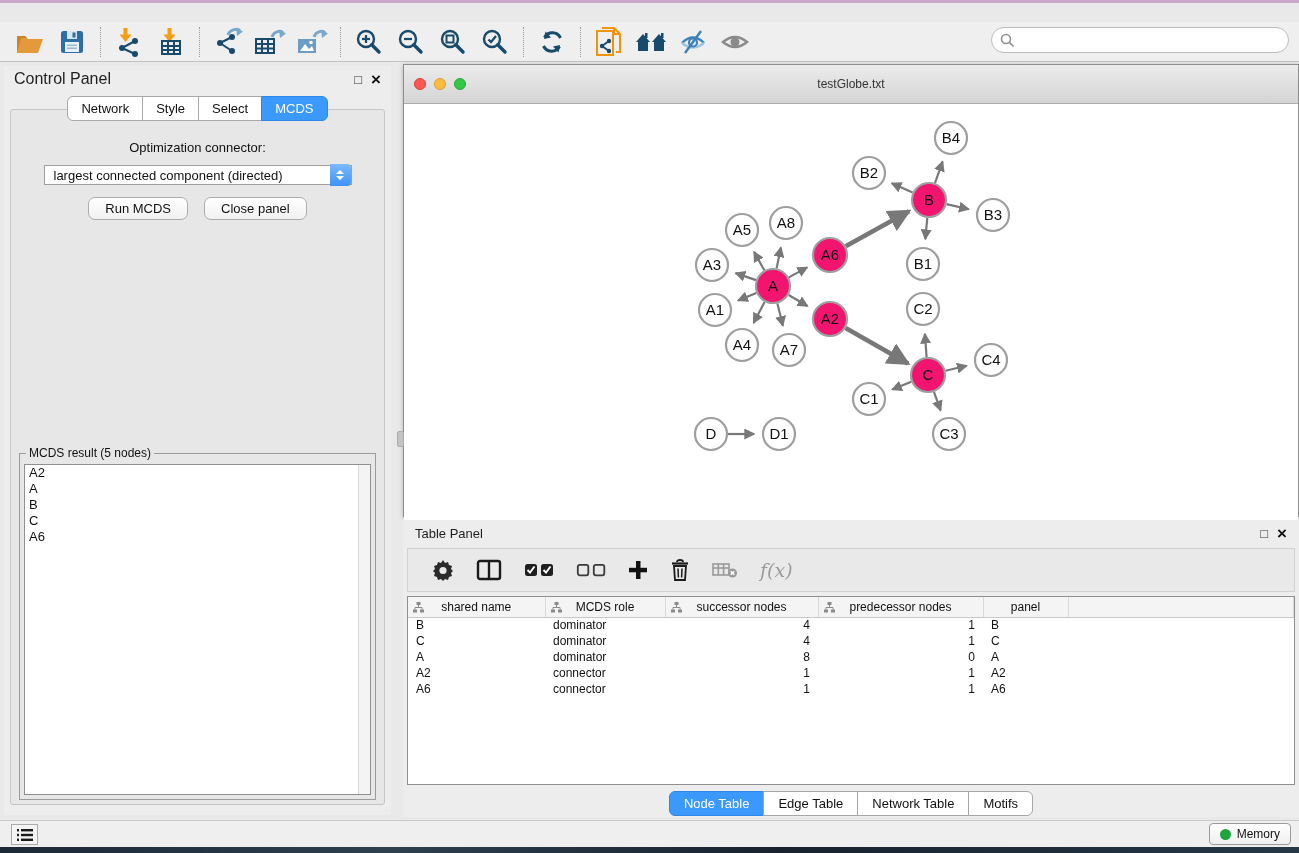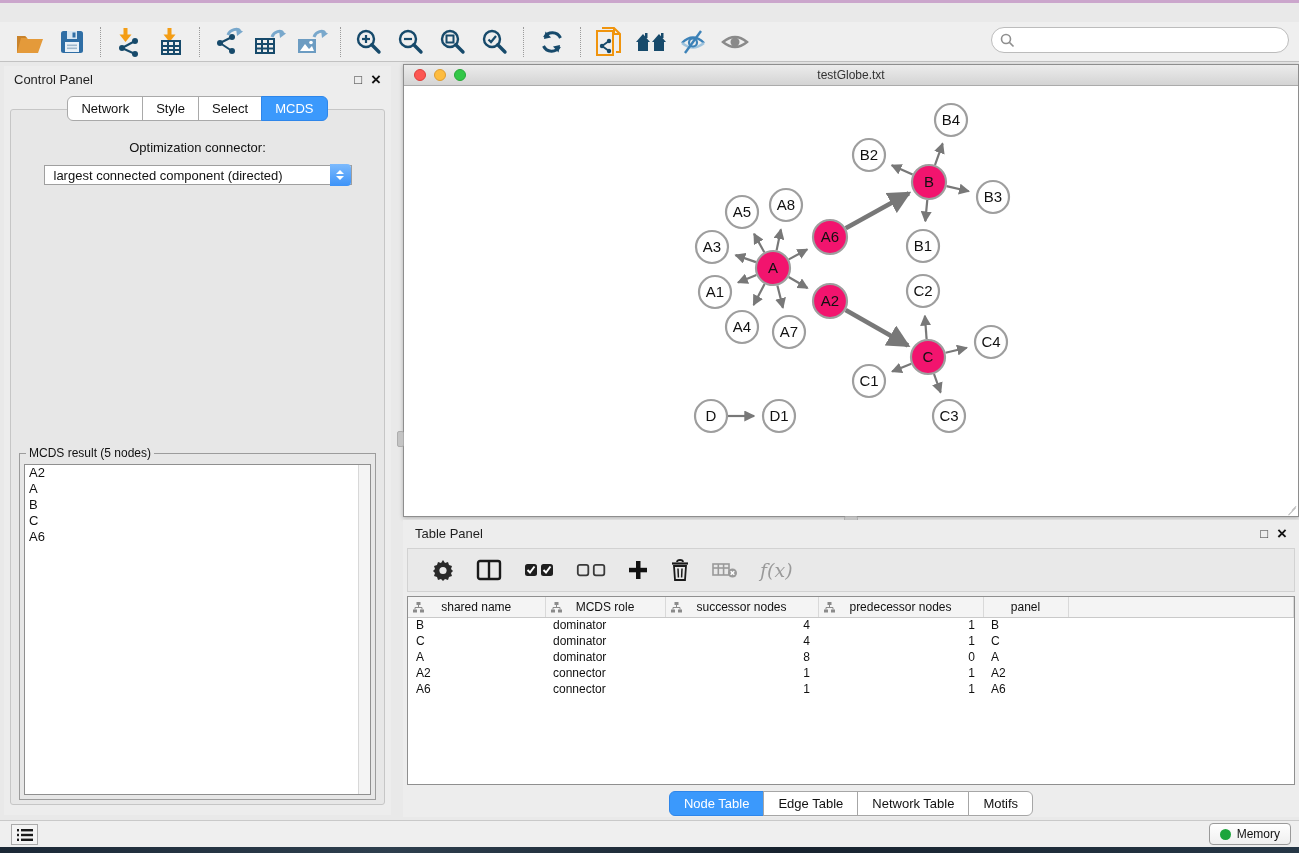--- a/index.html
+++ b/index.html
@@ -27,21 +27,21 @@
   .search-box { position:absolute; right:10px; top:5px; width:298px; height:26px; background:#FFFFFF;
     border:1px solid #BCBCBC; border-radius:13px; display:flex; align-items:center; padding-left:8px; }
   .search-box input { border:none; outline:none; flex:1; font-size:13px; background:transparent; margin-left:5px; font-family:"Liberation Sans",sans-serif; }
 
   
   .main { position:absolute; left:0; top:62px; width:100%; height:758px; background:#E9E9E9; }
 
   
   .control-panel { position:absolute; left:4px; top:4px; width:387px; height:749px; background:#EDEDED; }
   .cp-header { height:26px; display:flex; align-items:center; padding:0 10px; }
-  .cp-title { font-size:13px; color:#1F1F1F; }
+  .cp-title { font-size:16px; color:#1F1F1F; }
   .panel-win-btns { margin-left:auto; display:flex; gap:9px; align-items:center; }
   .win-float { font-size:13px; color:#333; line-height:1; }
   .win-close { font-size:17px; font-weight:bold; color:#111; line-height:1; }
   .cp-tabs { position:relative; z-index:2; display:flex; justify-content:center; margin-top:4px; }
   .cp-tab { font-size:13px; padding:4px 13px; background:#FFFFFF; border:1px solid #A9A9A9; margin-left:-1px; color:#111; }
   .cp-tab:first-child { border-radius:6px 0 0 6px; margin-left:0; }
   .cp-tab:last-child { border-radius:0 6px 6px 0; }
   .cp-tab.active { background:#3B99FC; border-color:#2E86EA; color:#FFFFFF; }
   .cp-content { position:relative; margin:-12px 6px 0 6px; height:696px; background:#E7E7E7;
     border:1px solid #C6C6C6; border-radius:3px; padding-top:12px; }
@@ -59,21 +59,21 @@
     border-radius:7px; padding:3px 16px; }
   .mcds-fieldset { position:absolute; left:8px; right:8px; top:336px; bottom:4px; border:1px solid #9C9C9C; padding:4px; }
   .mcds-fieldset legend { font-size:12px; color:#111; padding:0 3px; margin-left:2px; }
   .mcds-list { position:relative; width:100%; height:100%; background:#FFFFFF; border:1px solid #8F8F8F; overflow:hidden; }
   .mcds-list .scroll-track { position:absolute; right:0; top:0; bottom:0; width:12px; background:#F4F4F4; border-left:1px solid #D8D8D8; }
   .list-item { font-size:13px; color:#111; line-height:16px; padding-left:4px; }
 
   
   .network-window { position:absolute; left:403px; top:2px; width:896px; height:453px;
     border:1px solid #8E8E8E; background:#FFFFFF; box-shadow:0 1px 4px rgba(0,0,0,0.25); }
-  .net-titlebar { position:relative; height:21px; background:linear-gradient(#ECECEC,#D4D4D4);
+  .net-titlebar { position:relative; height:39px; background:linear-gradient(#ECECEC,#D4D4D4);
     border-bottom:1px solid #ABABAB; display:flex; align-items:center; }
   .net-title { position:absolute; left:0; right:0; text-align:center; font-size:12px; color:#333; }
   .net-canvas { position:relative; width:100%; height:429px; background:#FFFFFF; }
   .resize-grip { position:absolute; right:1px; bottom:1px; width:11px; height:11px; }
   .resize-grip span { position:absolute; background:#B9B9B9; height:1px; }
   .resize-grip .g1 { width:10px; right:0; bottom:2px; transform:rotate(-45deg); }
   .resize-grip .g2 { width:6px; right:0; bottom:5px; transform:rotate(-45deg); }
   .divider-handle-v { position:absolute; left:-7px; top:366px; width:7px; height:16px; background:#C4C4C4; border:1px solid #ADADAD; border-radius:2px; }
   .divider-handle-h { position:absolute; left:440px; bottom:-7px; width:14px; height:7px; background:#C4C4C4; border:1px solid #ADADAD; border-radius:2px; }
 
@@ -303,20 +303,24 @@
           <div class="cp-tab active">MCDS</div>
         </div>
       <div class="cp-content">
         <div class="opt-label">Optimization connector:</div>
         <div class="dropdown">
           <span class="dropdown-value">largest connected component (directed)</span>
           <span class="dropdown-stepper">
               <span class="chev up"></span>
               <span class="chev down"></span>
             </span>
+        </div>
+        <div class="cp-buttons">
+          <button class="mac-btn">Run MCDS</button>
+          <button class="mac-btn">Close panel</button>
         </div>
         <fieldset class="mcds-fieldset">
           <legend>MCDS result (5 nodes)</legend>
           <div class="mcds-list" id="mcds-list">
             <div class="list-item">A2</div>
               <div class="list-item">A</div>
               <div class="list-item">B</div>
               <div class="list-item">C</div>
               <div class="list-item">A6</div>
               <div class="scroll-track"></div>

